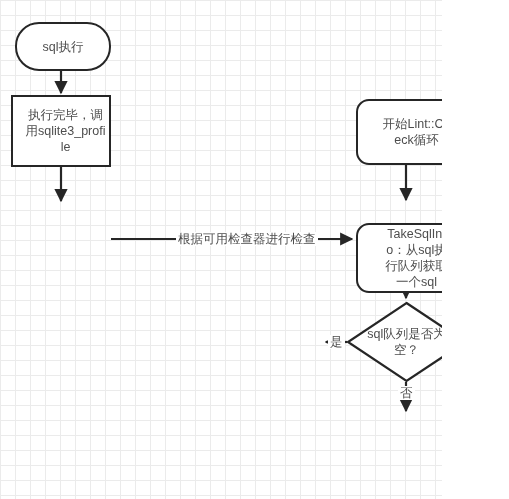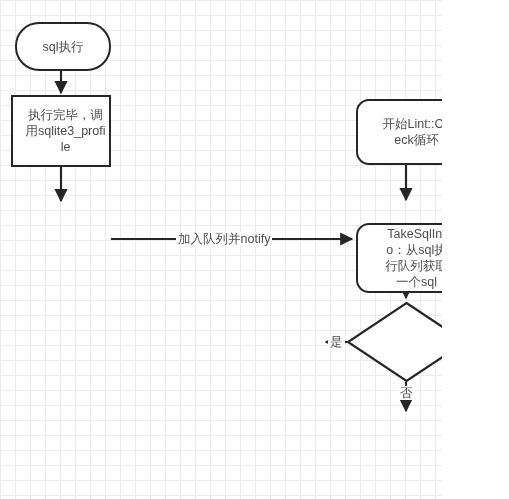--- a/index.html
+++ b/index.html
@@ -116,26 +116,27 @@
   </div>
 
   <div class="node rounded" style="left:356px; top:203px; width:101px; height:70px;margin-top:20px;">
     <span>TakeSqlInfo：从sql执行队列获取一个sql</span>
   </div>
 
   <div class="diamond-wrap" style="left:346px; top:301px; width:121px; height:82px;">
     <svg class="diamond-shape" viewBox="0 0 121 82" xmlns="http://www.w3.org/2000/svg">
       <polygon points="60.5,2 119,41 60.5,80 2,41" fill="#ffffff" stroke="#262626" stroke-width="2.2"></polygon>
     </svg>
+    <span class="diamond-label">sql队列是否为空？</span>
   </div>
 
 
 
   <div class="edge-label" style="left:176px; top:232px;">
-    <span>加入队列并notify</span>
+    <span>根据可用检查器进行检查</span>
   </div>
 
   <div class="edge-label" style="left:328px; top:335px;">
     <span>是</span>
   </div>
 
   <div class="edge-label" style="left:398px; top:386px;">
     <span>否</span>
   </div>
 

